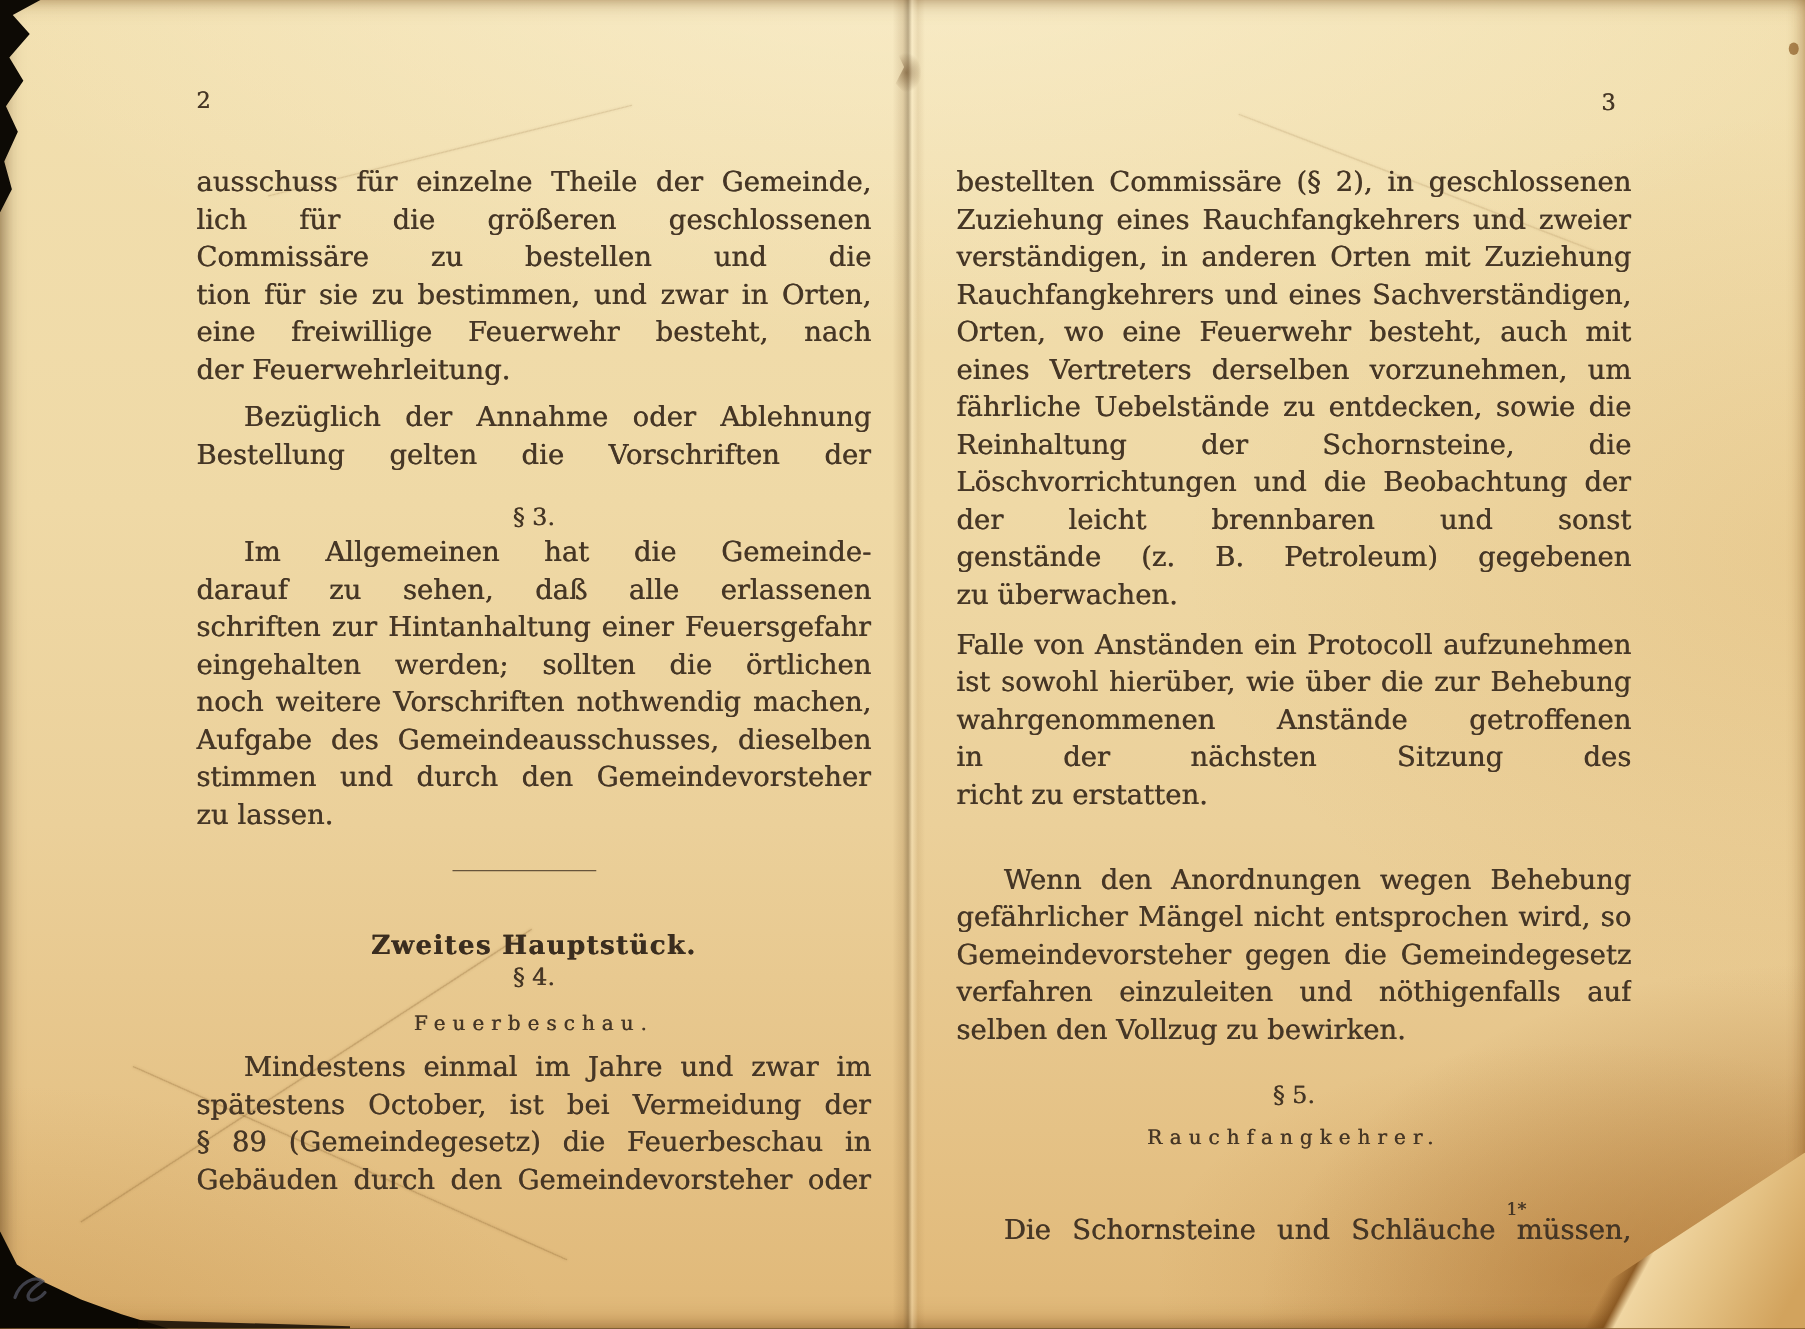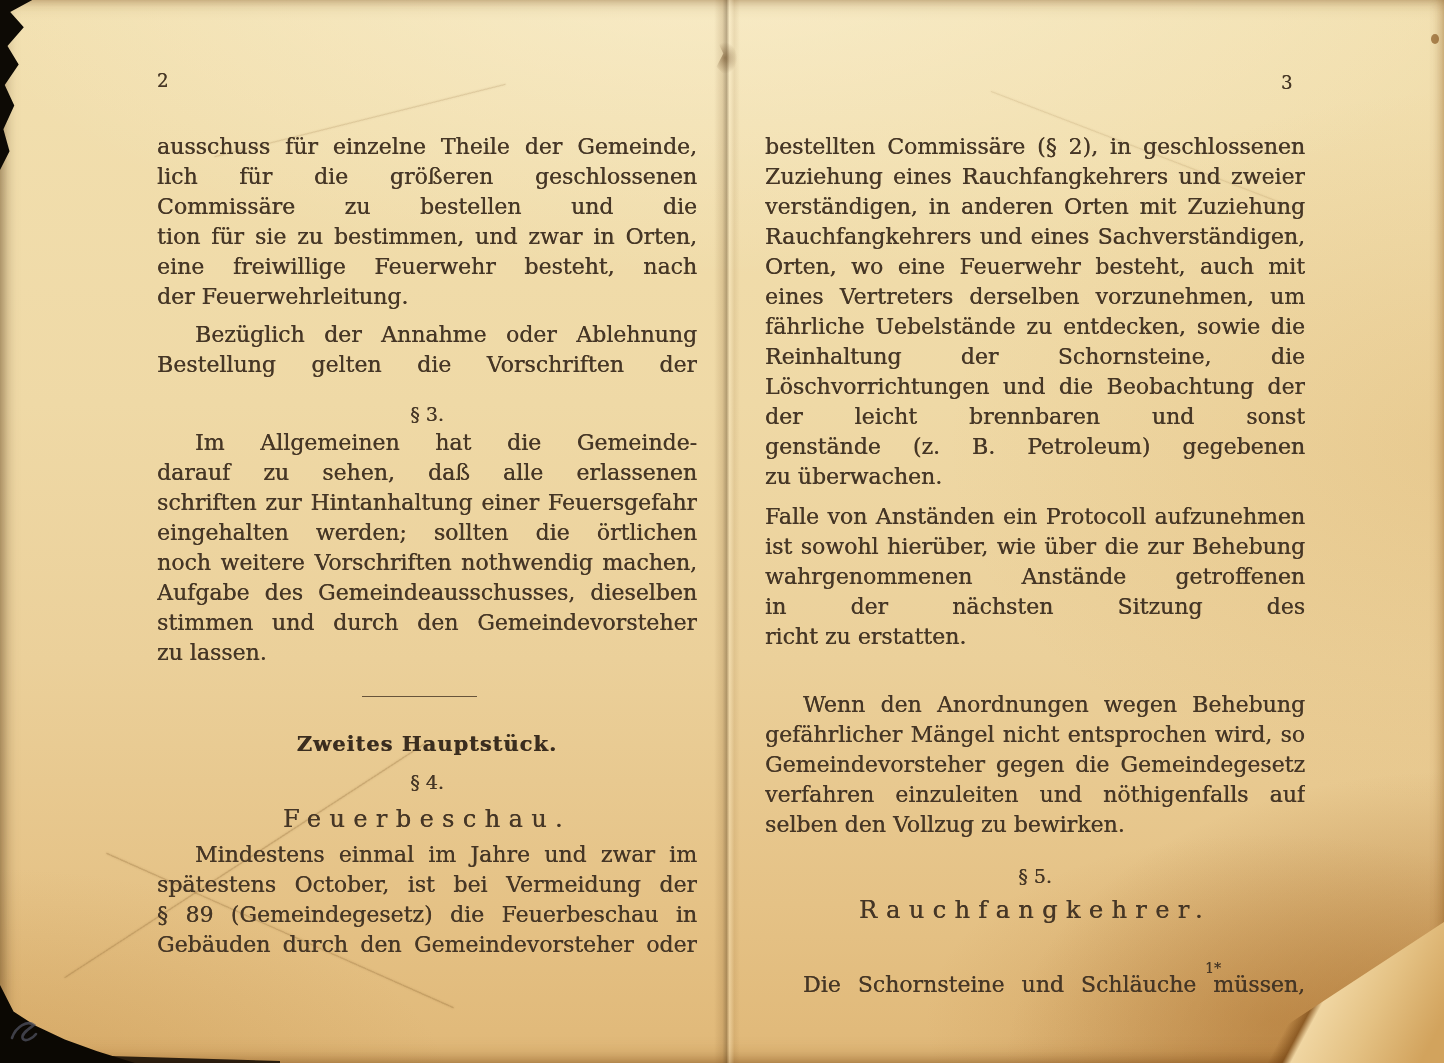--- a/index.html
+++ b/index.html
@@ -26,22 +26,22 @@
   .pl { left:157px; }
   .pr { left:765px; }
   .pgno { position:absolute; font-size:18px; letter-spacing:1px; }
   .blk { position:absolute; left:0; width:540px; }
   .ln { height:30px; line-height:30px; font-size:22px;
         text-align:justify; text-align-last:justify; overflow:hidden; white-space:normal; }
   .ln.ind { padding-left:38px; }
   .ln.end { text-align-last:left; }
   .h { position:absolute; left:0; width:540px; text-align:center; height:32px; line-height:32px; }
   .h.sec { font-size:19px; }
-  .h.chap { font-size:21px; font-weight:bold; letter-spacing:1px; color:#3a2d1f; }
-  .h.sperr { font-size:24px; letter-spacing:0.35em; }
+  .h.chap { font-size:21px; font-weight:bold; letter-spacing:1px; color:#3a2d1f;margin-top:12px; }
+  .h.sperr { font-size:16px; letter-spacing:0.35em; }
   .rule { position:absolute; left:205px; width:115px; border-top:1.5px solid rgba(80,62,42,0.85); }
   .sig { position:absolute; font-size:14px; }
 
   
   .gutter { position:absolute; left:714px; top:0; width:26px; height:1063px;
     background:linear-gradient(90deg, rgba(120,80,30,0) 0%, rgba(110,70,25,0.16) 32%,
       rgba(66,42,14,0.34) 48%, rgba(255,242,208,0.32) 60%, rgba(120,80,30,0.10) 78%, rgba(120,80,30,0) 100%); }
   .notch { position:absolute; left:708px; top:36px; width:34px; height:44px;
     background:radial-gradient(50% 50% at 50% 50%, rgba(96,62,24,0.5), rgba(96,62,24,0) 72%);
     clip-path:polygon(20% 0, 80% 10%, 100% 55%, 60% 100%, 25% 70%, 45% 40%); }

